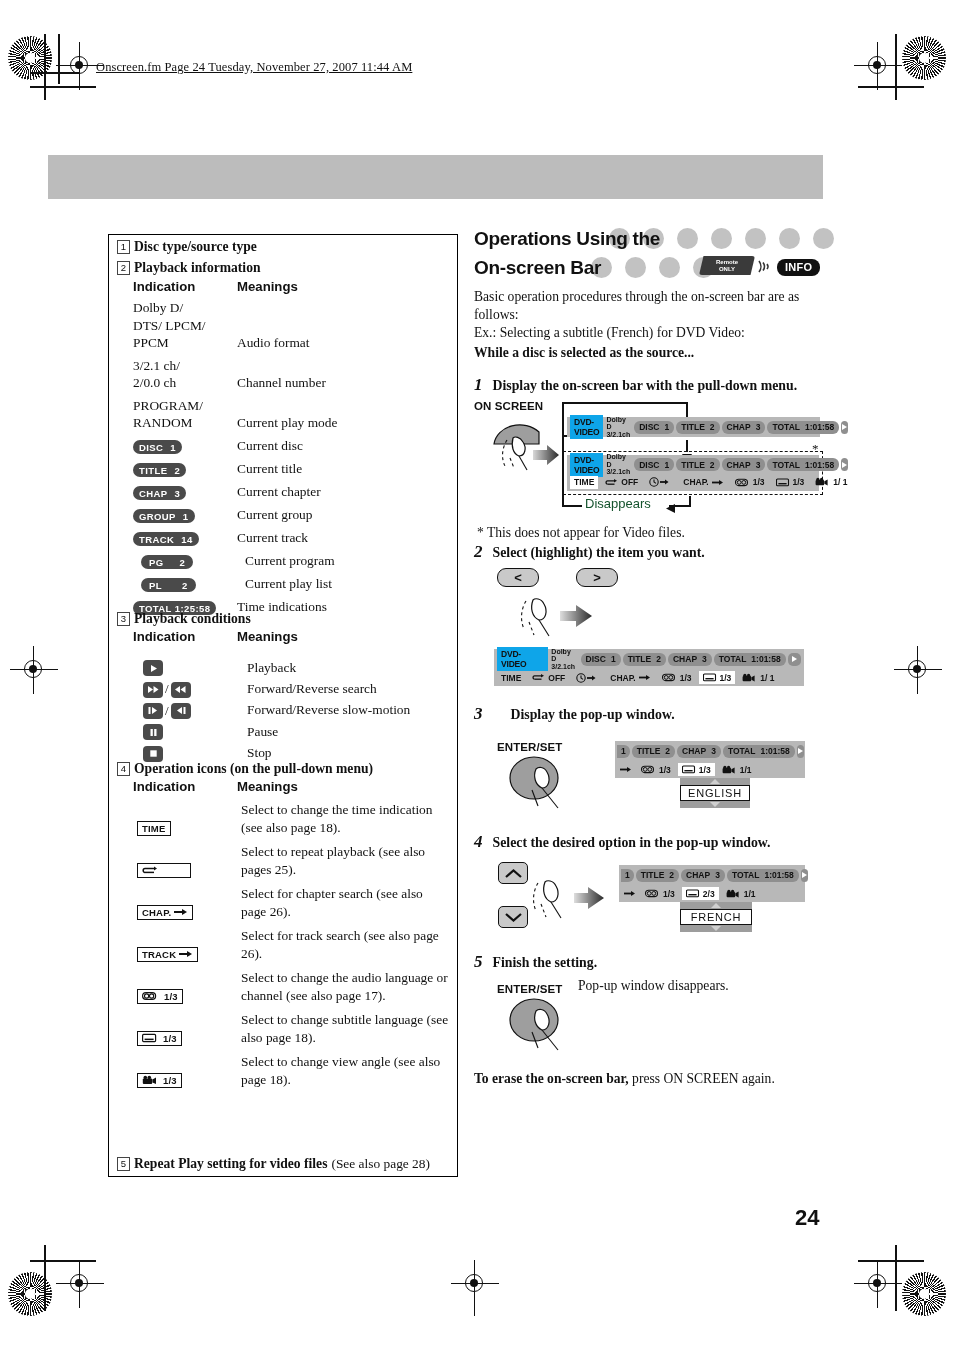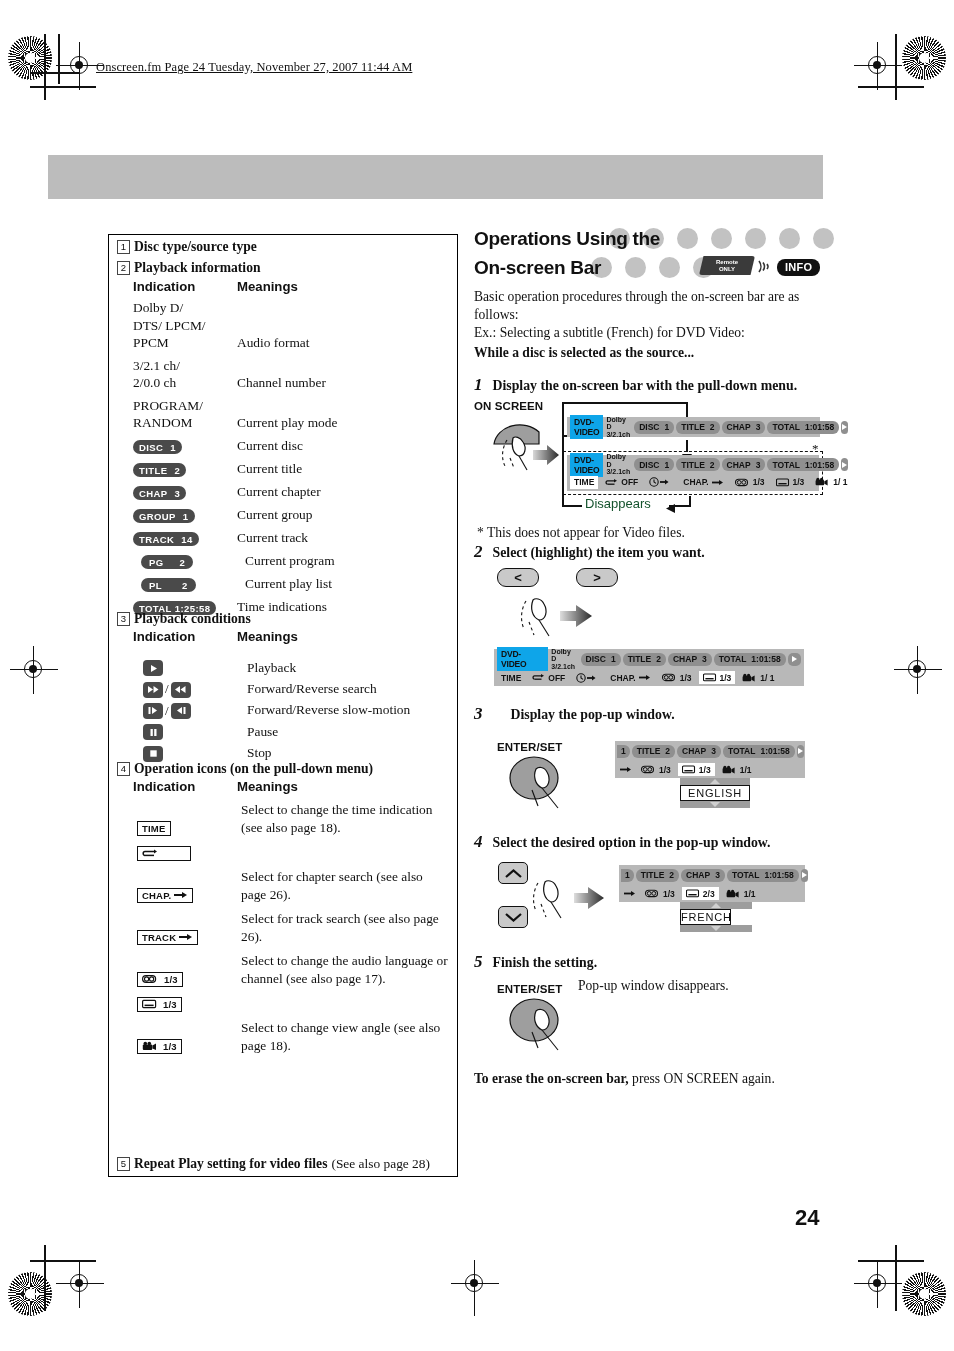--- a/index.html
+++ b/index.html
@@ -410,20 +410,21 @@
   <div class="lrow" style="margin-top:7px;">
     <div class="lind" style="padding-left:4px;">
       <span class="bicon w54" style="justify-content:flex-start;">
         <svg width="16" height="11" viewBox="0 0 16 11">
           <path d="M3,7.4 C0.6,7.4 0.6,3.4 3,3.4 L12,3.4" stroke="#111" stroke-width="1.5" fill="none"></path>
           <path d="M12,1.4 L15,3.4 L12,5.4 Z" fill="#111"></path>
           <path d="M3,7.4 L12,7.4" stroke="#111" stroke-width="1.5" fill="none"></path>
         </svg>
       </span>
     </div>
+    <div class="lmean rowtxt">Select to repeat playback (see also pages 25).</div>
   </div>
 
 
   <div class="lrow" style="margin-top:7px;">
     <div class="lind" style="padding-left:4px;">
       <span class="bicon">
         <span>CHAP.</span>
         <svg width="14" height="10" viewBox="0 0 14 10" style="margin-left:3px;">
           <path d="M0,5 L9,5" stroke="#111" stroke-width="2" fill="none"></path>
           <path d="M8,2 L13,5 L8,8 Z" fill="#111"></path>
@@ -463,20 +464,21 @@
   <div class="lrow" style="margin-top:7px;">
     <div class="lind" style="padding-left:4px;">
       <span class="bicon">
         <svg width="17" height="10" viewBox="0 0 17 10" style="margin-right:4px;">
           <rect x="0.6" y="1.4" width="13" height="7.2" rx="1" stroke="#111" stroke-width="1.2" fill="none"></rect>
           <rect x="2.6" y="5.6" width="9" height="1.5" fill="#111"></rect>
         </svg>
         <span>1/3</span>
       </span>
     </div>
+    <div class="lmean rowtxt">Select to change subtitle language (see also page 18).</div>
   </div>
 
   <div class="lrow" style="margin-top:7px;">
     <div class="lind" style="padding-left:4px;">
       <span class="bicon">
         <svg width="17" height="11" viewBox="0 0 17 11" style="margin-right:4px;">
           <rect x="0.8" y="3.4" width="9.4" height="5.6" rx="1" fill="#111"></rect>
           <circle cx="3.3" cy="2.6" r="1.8" fill="#111"></circle>
           <circle cx="7.3" cy="2.6" r="1.8" fill="#111"></circle>
           <polygon points="10.4,4.6 14,2.6 14,9 10.4,7.4" fill="#111"></polygon>
@@ -1029,21 +1031,21 @@
         <span>1/1</span>
     </span>
   </div>
 </div>
 
 <div class="abs popbar" style="left:680px;top:902px;width:72px;height:7px;">
   <svg width="10" height="5" viewBox="0 0 10 5">
       <polygon points="5,0 10,5 0,5" fill="#cfcfcf"></polygon>
     </svg>
 </div>
-<div class="abs popup" style="left:680px;top:909px;width:51px;height:16px;line-height:14px;">FRENCH</div>
+<div class="abs popup" style="left:680px;top:909px;width:72px;height:16px;line-height:14px;">FRENCH</div>
 <div class="abs popbar" style="left:680px;top:925px;width:72px;height:7px;">
   <svg width="10" height="5" viewBox="0 0 10 5">
       <polygon points="0,0 10,0 5,5" fill="#cfcfcf"></polygon>
     </svg>
 </div>
 
 <div class="abs" style="left:474px;top:952px;">
   <span class="stepnum">5</span>
   <span class="steptxt" style="margin-left:6px;">Finish the setting.</span>
 </div>

